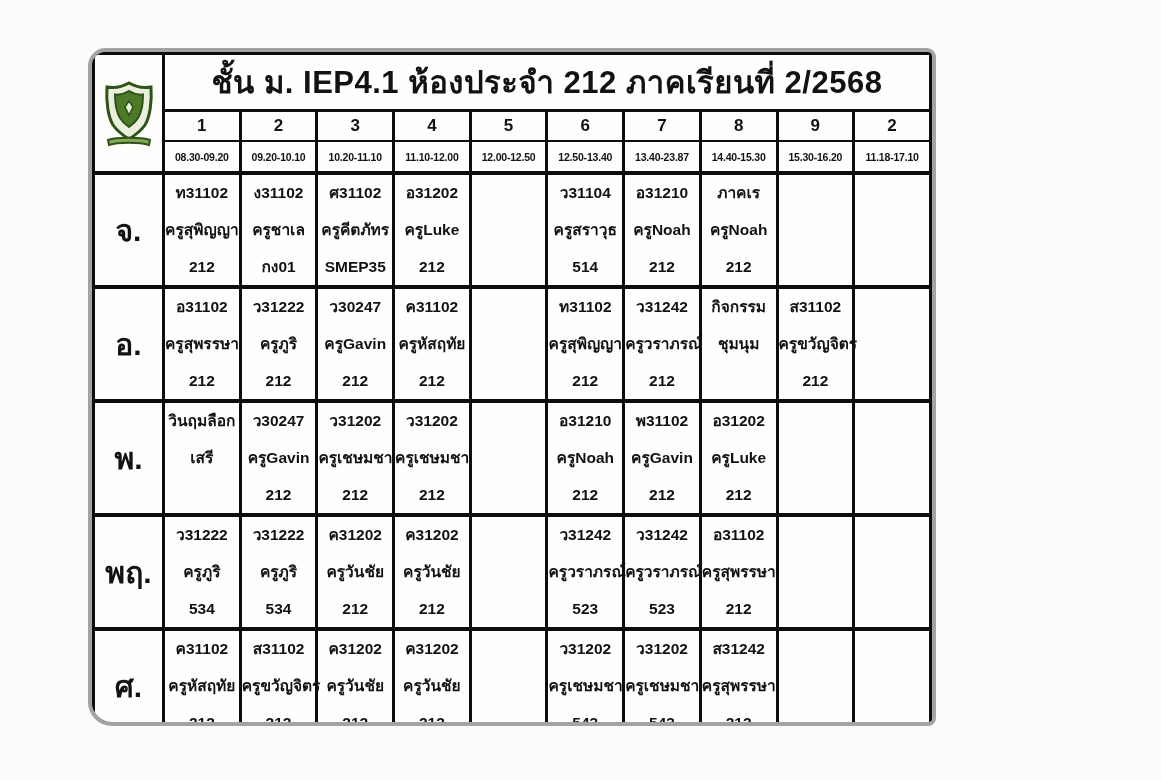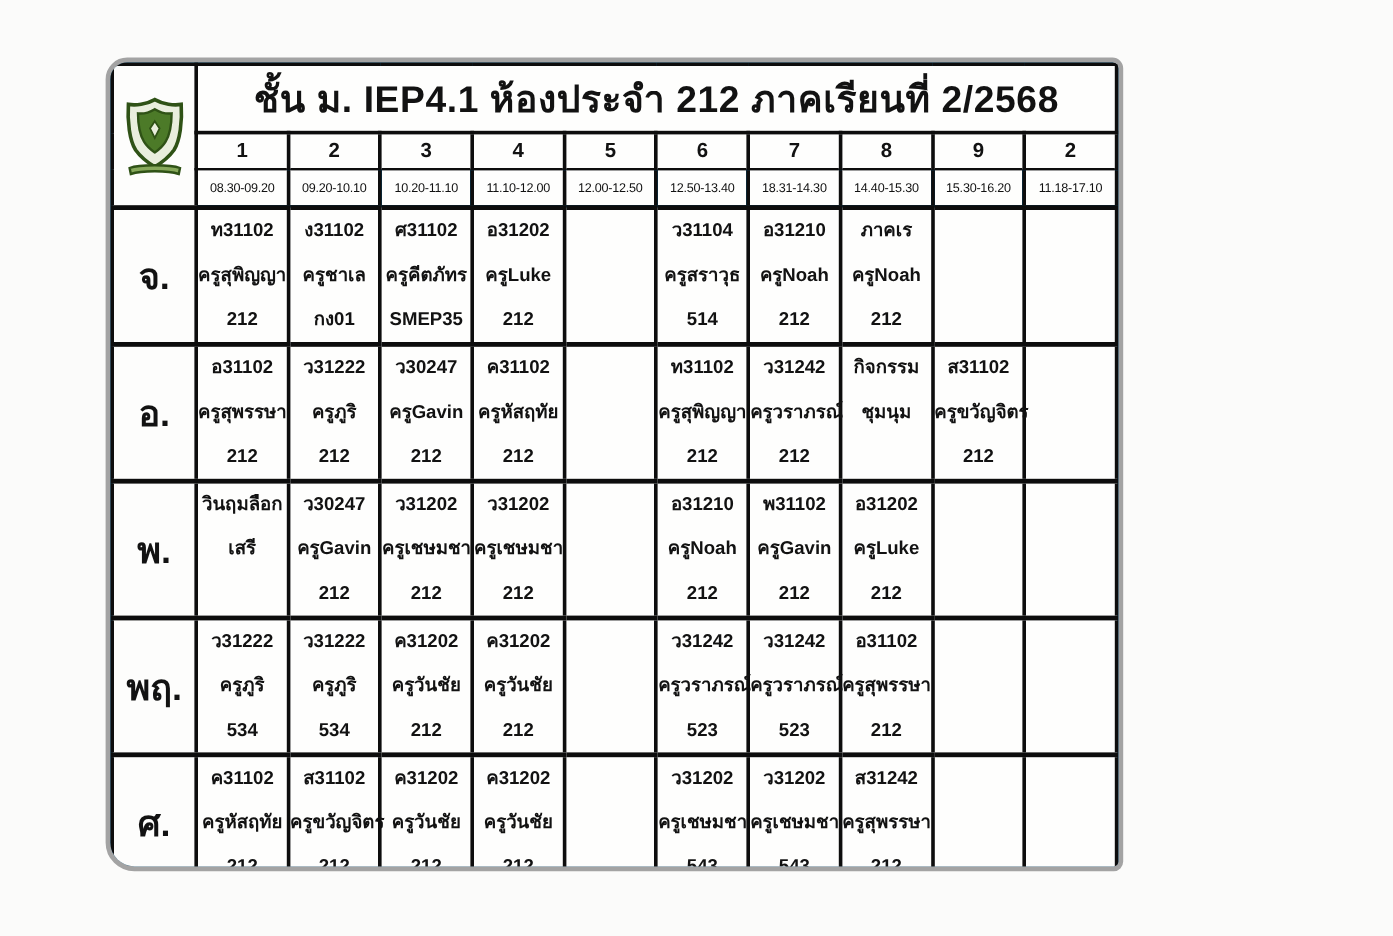--- a/index.html
+++ b/index.html
@@ -50,21 +50,21 @@
   }
   .num-cell {
     height: 28px;
     font-size: 17px;
     font-weight: bold;
     border-bottom-width: 2px;
   }
   .time-cell {
     height: 29px;
     font-size: 10.5px;
-    font-weight: normal;
+    font-weight: bold;
     letter-spacing: -0.2px;
     white-space: nowrap;
     border-top-width: 2px;
     overflow: hidden;
     margin-top: 16px;
   }
   tbody td, tbody th { border-top-width: 4px; }
   .day-cell {
     font-size: 30px;
     font-weight: bold;
@@ -130,21 +130,21 @@
           <th class="num-cell">9</th>
           <th class="num-cell">2</th>
         </tr>
         <tr>
           <th class="time-cell">08.30-09.20</th>
           <th class="time-cell">09.20-10.10</th>
           <th class="time-cell">10.20-11.10</th>
           <th class="time-cell">11.10-12.00</th>
           <th class="time-cell">12.00-12.50</th>
           <th class="time-cell">12.50-13.40</th>
-          <th class="time-cell">18.31-14.30</th>
+          <th class="time-cell">13.40-23.87</th>
           <th class="time-cell">14.40-15.30</th>
           <th class="time-cell">15.30-16.20</th>
           <th class="time-cell">11.18-17.10</th>
         </tr>
       </thead>
       <tbody id="tt-body">
           <tr>
     <th class="day-cell">จ.</th>
   <td class="slot">
     <div class="cell-inner">

